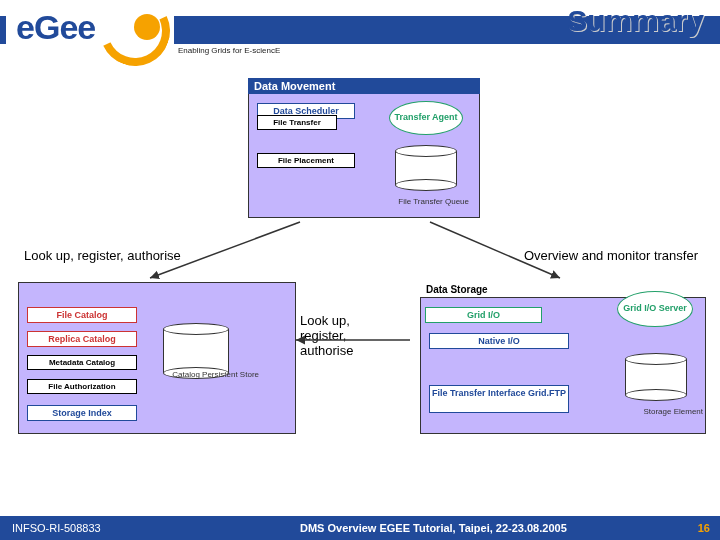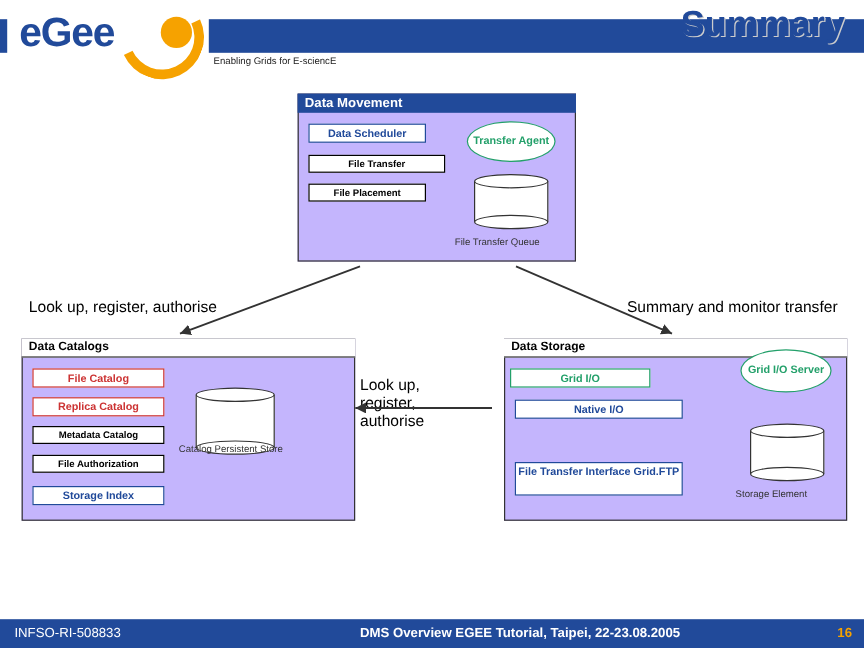--- a/index.html
+++ b/index.html
@@ -120,21 +120,21 @@
     border: 1px solid #333;
     border-radius: 50%;
     background: #fff;
   }
   .cyl-top { top: 0; }
   .cyl-bot { bottom: 0; }
   .dm-cyl-label {
     position: absolute;
     font-size: 8px;
     color: #333;
-    text-align: left;
+    text-align: right;
     width: 90px;
   }
   .caption-left {
     position: absolute;
     left: 24px; top: 248px;
     font-size: 13px;
     color: #000;
   }
   .caption-right {
     position: absolute;
@@ -174,48 +174,47 @@
     <span class="logo-e">e</span><span class="logo-g">G</span><span class="logo-e">e</span><span class="logo-e">e</span>
   </span>
   <div class="logo-dot"></div>
   <div class="logo-arc"></div>
 </div>
 <div class="tagline">Enabling Grids for E-sciencE</div>
 
 <div class="box" style="left:248px; top:78px; width:232px; height:140px;">
   <div class="box-title">Data Movement</div>
   <div class="sub-box" style="left:8px; top:24px; width:98px;">Data Scheduler</div>
-  <div class="sub-box" style="left:8px; top:50px; width:114px; color:#000; border-color:#000; font-size:8px;">File Transfer</div>
+  <div class="sub-box" style="left:8px; top:36px; width:80px; color:#000; border-color:#000; font-size:8px;">File Transfer</div>
   <div class="sub-box" style="left:8px; top:74px; width:98px; color:#000; border-color:#000; font-size:8px;">File Placement</div>
   <div class="oval" style="left:140px; top:22px; width:74px; height:34px;">Transfer Agent</div>
   <div class="cyl" style="left:146px; top:66px; width:62px; height:46px;">
     <div class="cyl-body"></div>
       <div class="cyl-top"></div>
       <div class="cyl-bot"></div>
   </div>
   <div class="dm-cyl-label" style="left:130px; top:118px;">File Transfer Queue</div>
 </div>
 
 <div class="caption-left">Look up, register, authorise</div>
-<div class="caption-right">Summary and monitor transfer</div>
+<div class="caption-right">Overview and monitor transfer</div>
 <div class="caption-mid">Look up, register, authorise</div>
 
 <svg class="diagram-area" style="position:absolute; left:0; top:0;" width="720" height="540">
   <defs>
     <marker id="ah" markerWidth="8" markerHeight="8" refX="6" refY="3" orient="auto">
       <path d="M0,0 L6,3 L0,6 Z" fill="#333"></path>
     </marker>
   </defs>
   <line x1="300" y1="222" x2="150" y2="278" stroke="#333" stroke-width="1.5" marker-end="url(#ah)"></line>
   <line x1="430" y1="222" x2="560" y2="278" stroke="#333" stroke-width="1.5" marker-end="url(#ah)"></line>
   <line x1="410" y1="340" x2="296" y2="340" stroke="#333" stroke-width="1.5" marker-end="url(#ah)"></line>
 </svg>
 
 <div class="box" style="left:18px; top:282px; width:278px; height:152px;">
-  <div class="box-title" style="font-size:10px; color:#000; background:#fff; border-bottom:1px solid #333;">Data Catalogs</div>
   <div class="sub-box" style="left:8px; top:48px; width:110px; color:#c33; border-color:#c33;">Replica Catalog</div>
   <div class="sub-box" style="left:8px; top:24px; width:110px; color:#c33; border-color:#c33;">File Catalog</div>
   <div class="sub-box" style="left:8px; top:72px; width:110px; color:#000; border-color:#000; font-size:8px;">Metadata Catalog</div>
   <div class="sub-box" style="left:8px; top:96px; width:110px; color:#000; border-color:#000; font-size:8px;">File Authorization</div>
   <div class="sub-box" style="left:8px; top:122px; width:110px;">Storage Index</div>
   <div class="cyl" style="left:144px; top:40px; width:66px; height:56px;">
     <div class="cyl-body"></div>
       <div class="cyl-top"></div>
       <div class="cyl-bot"></div>
   </div>

